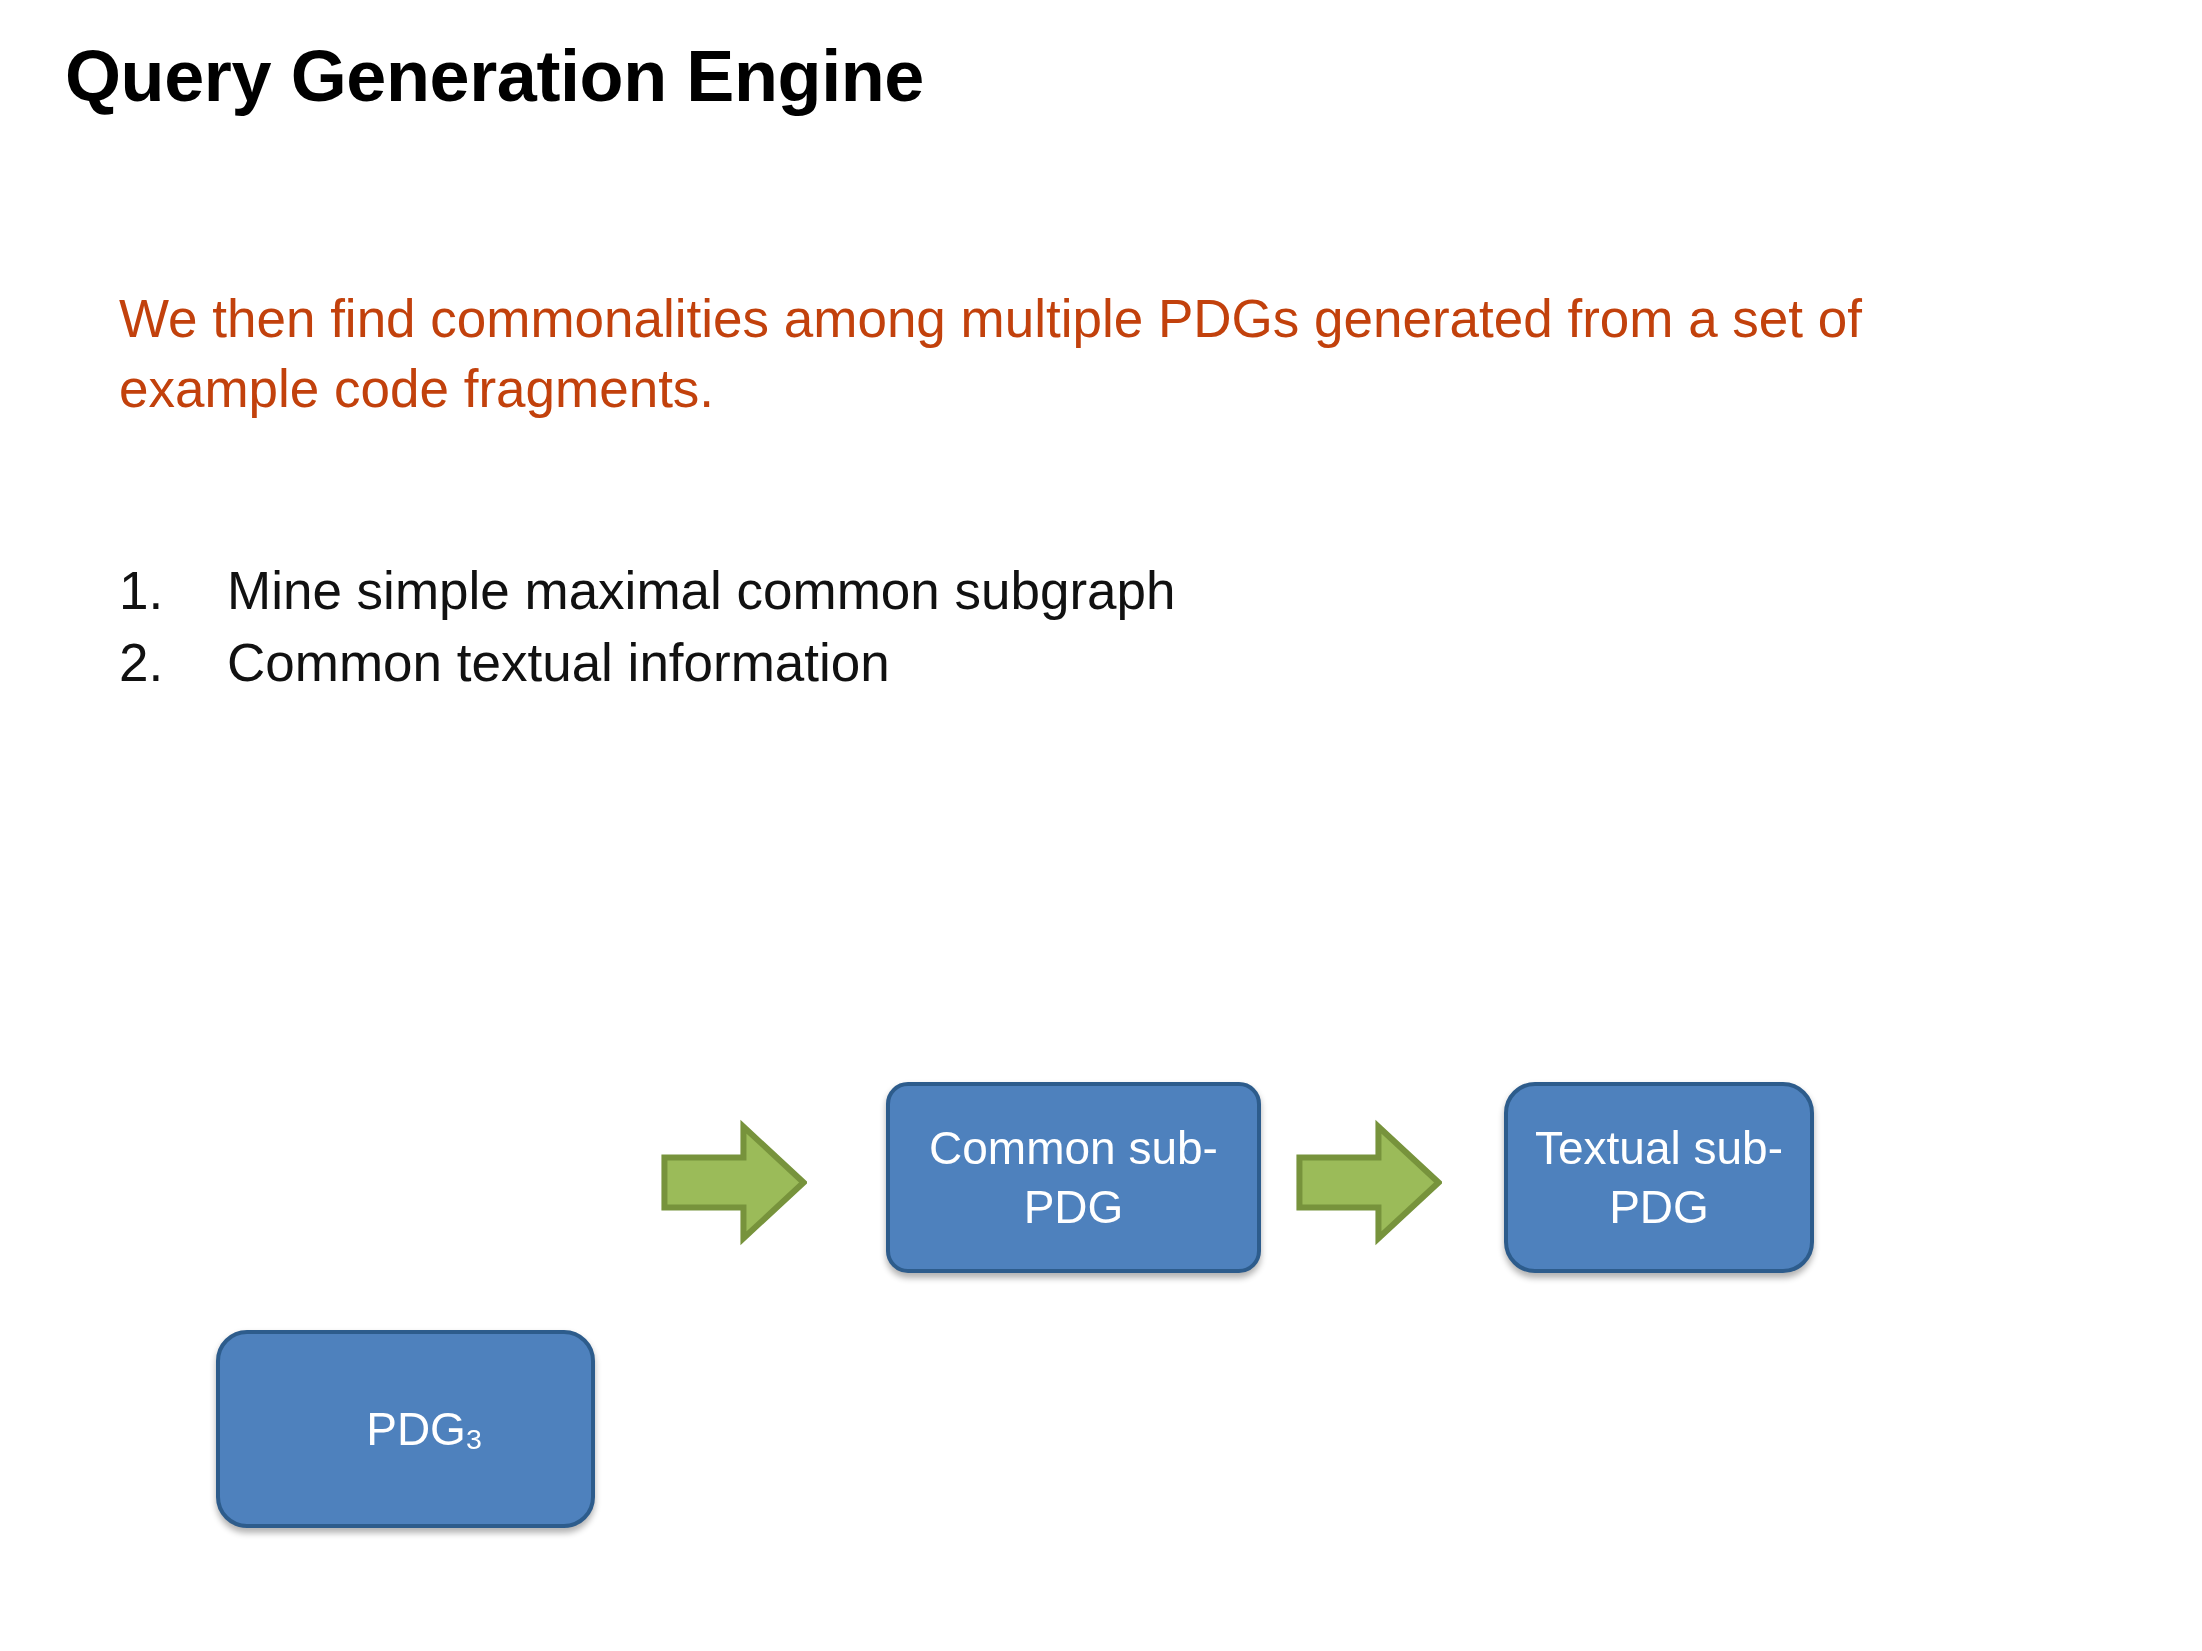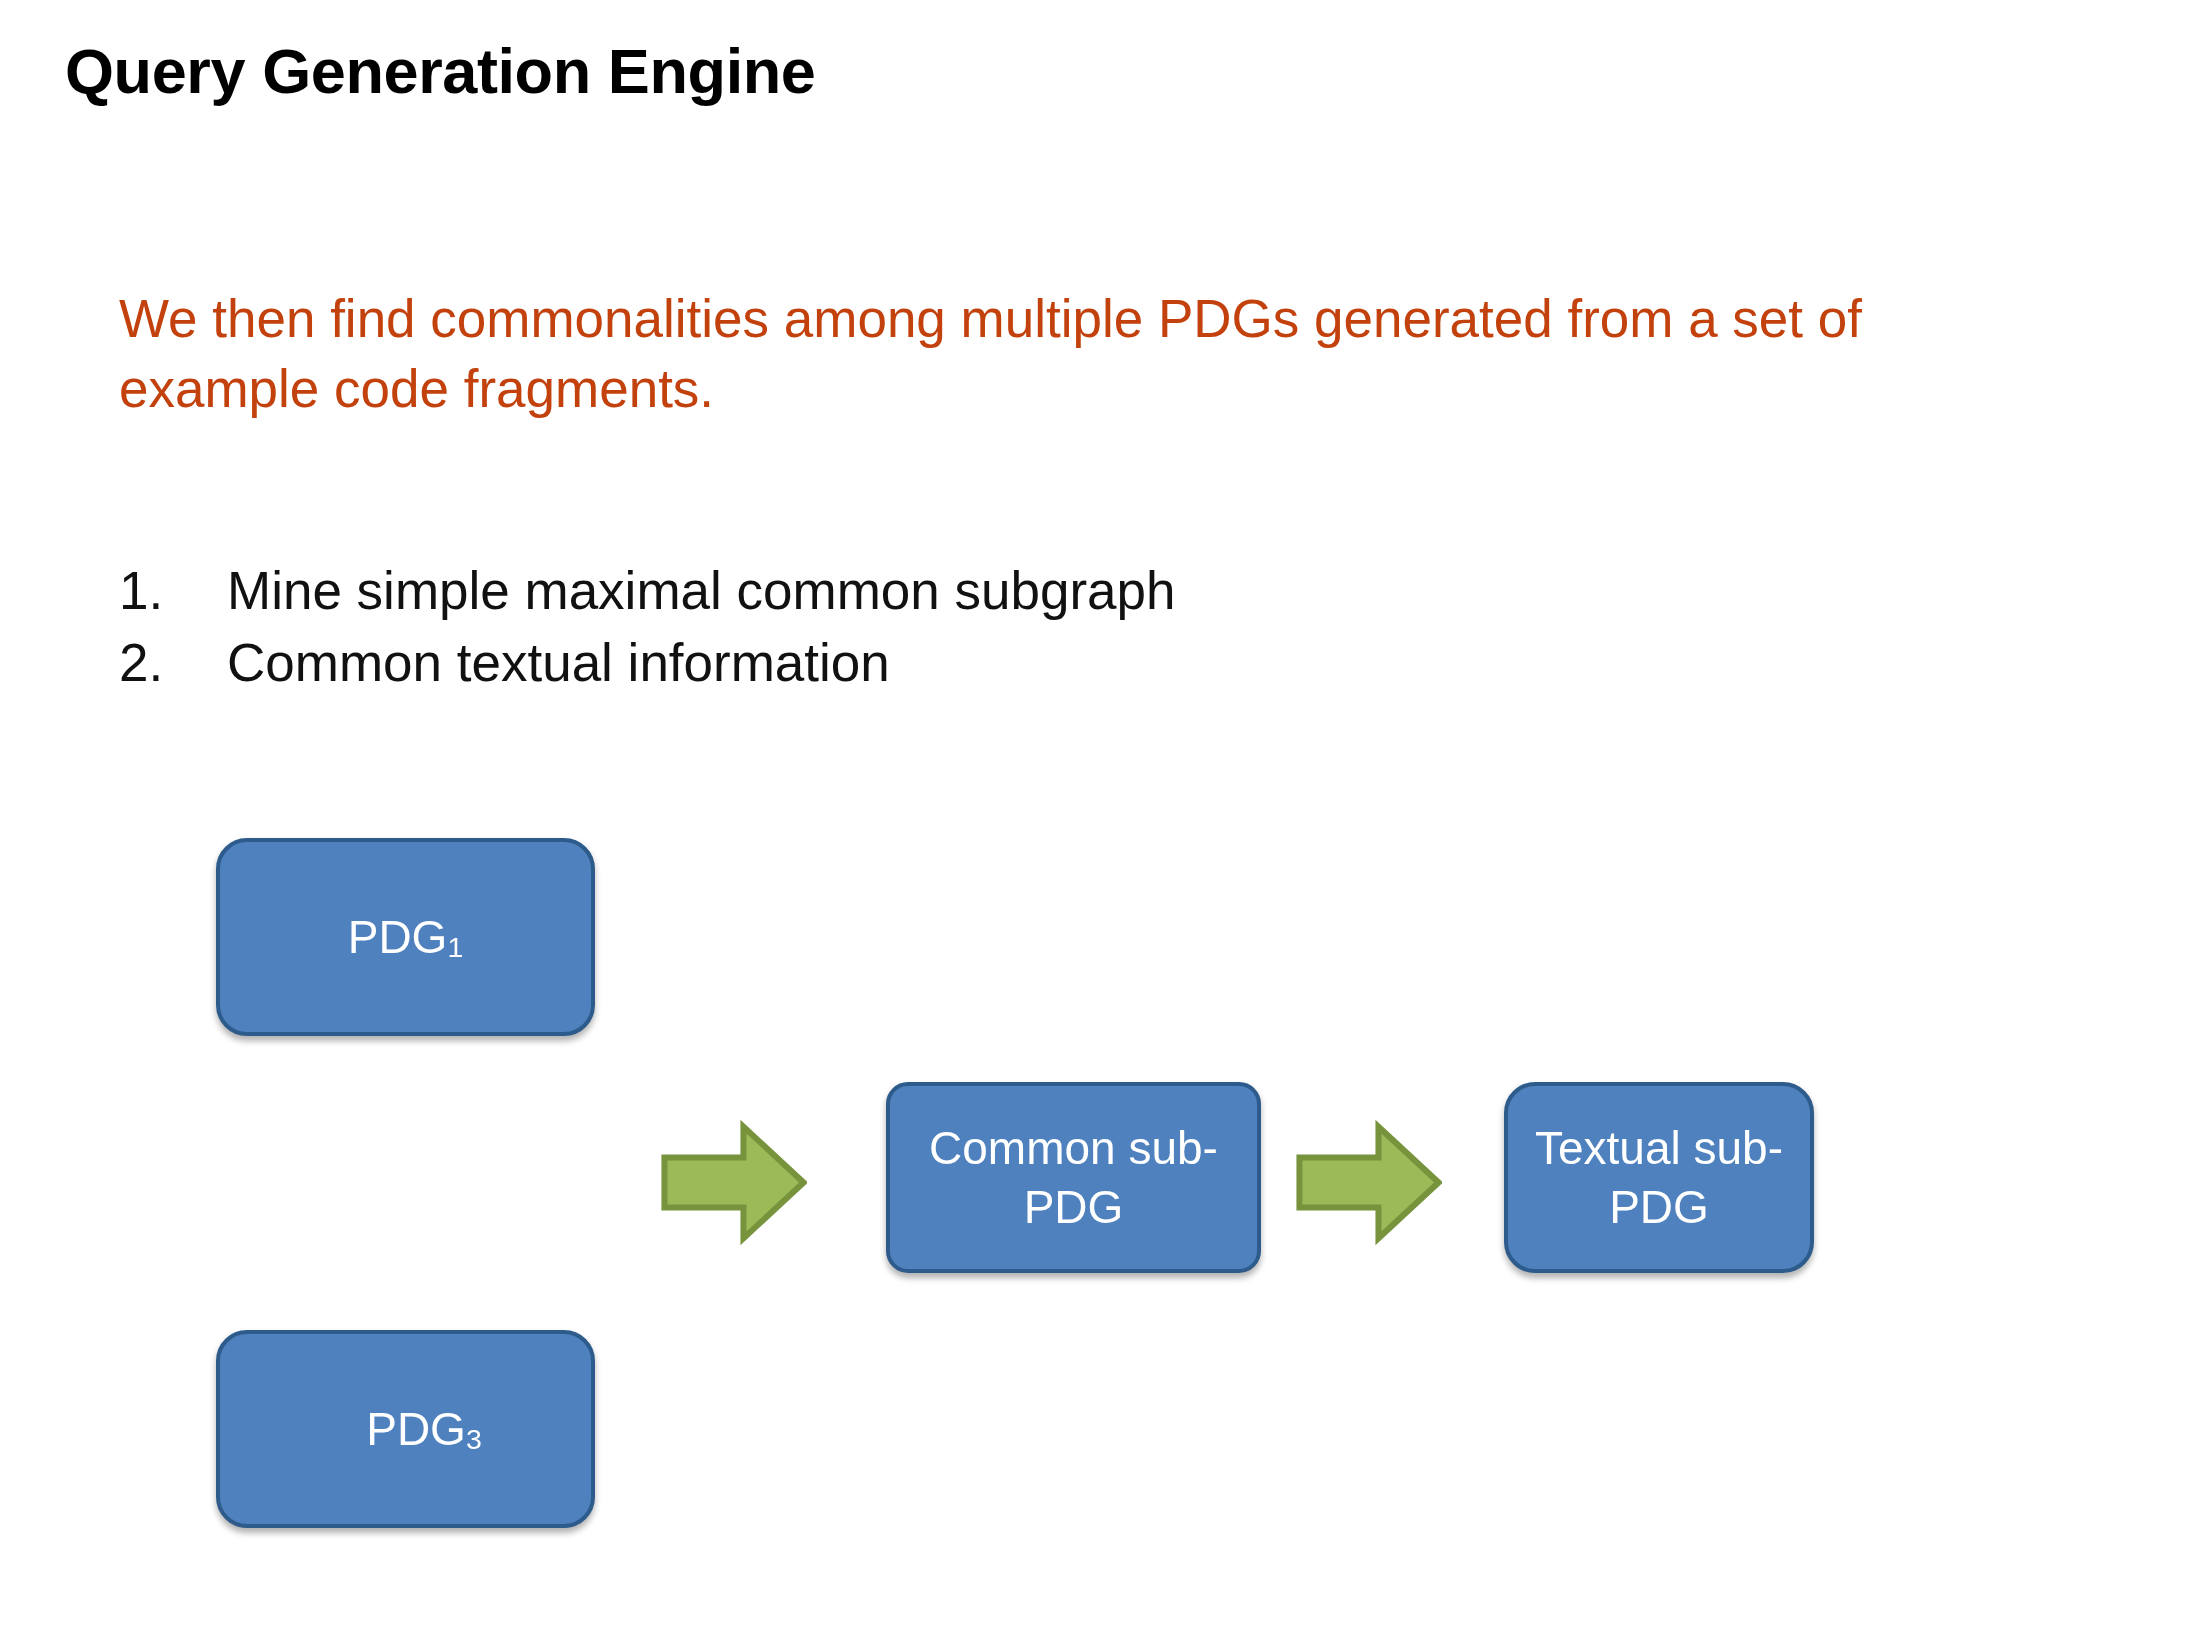--- a/index.html
+++ b/index.html
@@ -15,21 +15,21 @@
     font-family: "Liberation Sans", "DejaVu Sans", sans-serif;
     color: #000000;
     -webkit-font-smoothing: antialiased;
   }
 
   
   .slide-title {
     position: absolute;
     left: 65px;
     top: 36px;
-    font-size: 63px;
+    font-size: 72px;
     font-weight: bold;
     letter-spacing: -0.4px;
     line-height: 1.12;
     color: #000000;
     white-space: nowrap;
   }
 
   
   .body-paragraph {
     position: absolute;
@@ -128,23 +128,20 @@
     <span class="step-text">Mine simple maximal common subgraph</span>
   </div>
   <div class="step-row">
     <span class="step-num">2.</span>
     <span class="step-text">Common textual information</span>
   </div>
 </div>
 
 <div class="diagram">
 
-  <div class="node-box" id="node-pdg1">
-    <span class="node-label"><span>PDG</span><sub>1</sub></span>
-  </div>
 
 
   <div class="node-box" id="node-pdg3">
     <span class="node-label"><span>PDG</span><sub>3</sub></span>
   </div>
 
   <svg class="block-arrow" id="arrow-1" viewBox="0 0 170 150">
     <polygon points="4,46 96,46 96,10 166,75 96,140 96,104 4,104" fill="#9bbb59" stroke="#77933c" stroke-width="7" stroke-linejoin="miter"></polygon>
   </svg>
 

